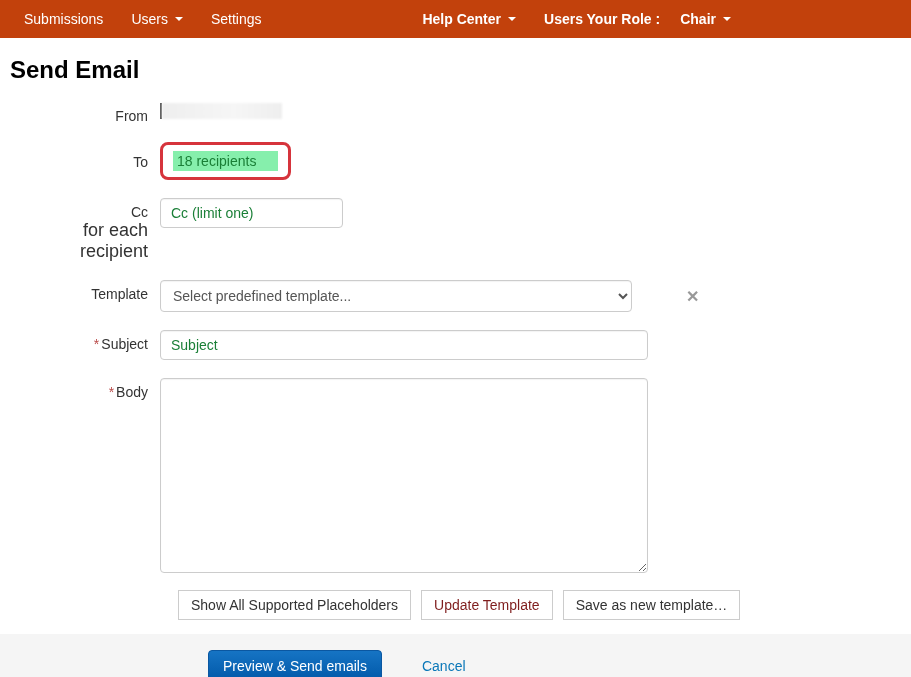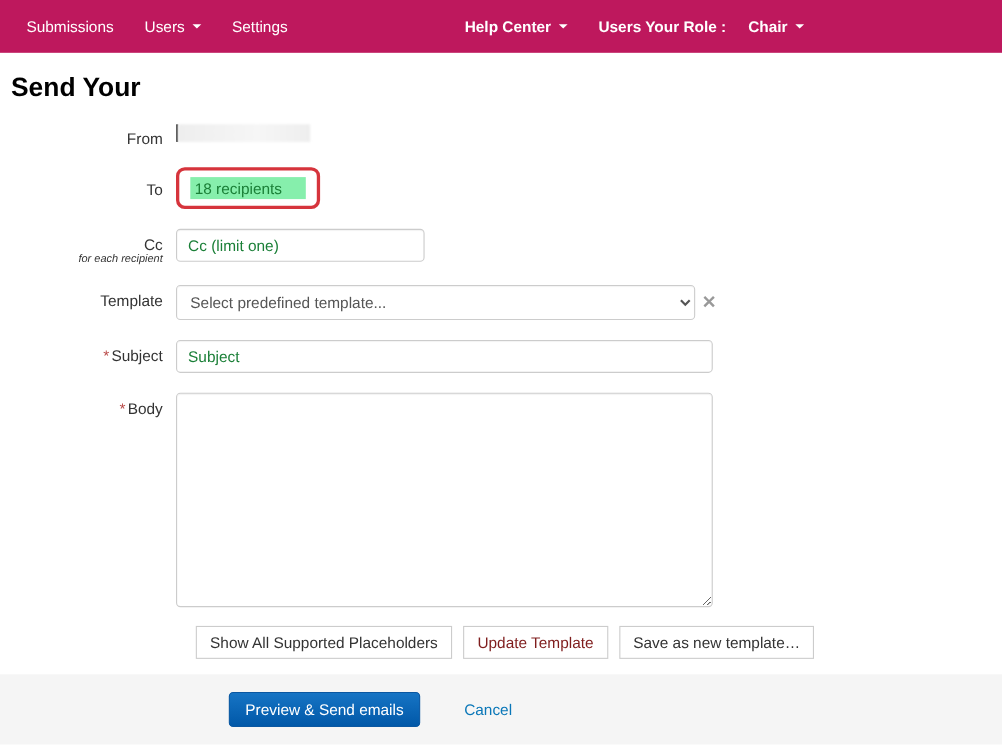--- a/index.html
+++ b/index.html
@@ -1,41 +1,41 @@
 <!DOCTYPE html>
 <html><head>
 <meta charset="utf-8">
 <style>
   * { box-sizing: border-box; margin: 0; padding: 0; }
   body { font-family: "Helvetica Neue", Helvetica, Arial, sans-serif; font-size: 14px; color: #333; background: #fff; width: 911px; }
-  .navbar { background: #be185d; color: #fff; display: flex; align-items: center; height: 48px; padding: 0 10px; }
+  .navbar { background: #c2410c; color: #fff; display: flex; align-items: center; height: 38px; padding: 0 10px; }
   .nav-left { display: flex; align-items: center; gap: 0; }
   .nav-right { display: flex; align-items: flex-end; margin-left: auto; gap: 0; }
   .nav-item { color: #fff; padding: 8px 14px; cursor: pointer; display: flex; align-items: center; gap: 4px; white-space: nowrap; }
   .nav-item.faded { opacity: 0.3; }
   .caret { display: inline-block; width: 0; height: 0; border-left: 4px solid transparent; border-right: 4px solid transparent; border-top: 4px solid #fff; margin-left: 3px; }
   .nav-label { color: #fff; font-weight: bold; padding: 8px 6px 8px 14px; white-space: nowrap; }
   .nav-bold { font-weight: bold; }
   .page { padding: 10px 10px 0 10px; }
   h1 { font-size: 24px; font-weight: bold; color: #000; margin: 8px 0 18px 0; }
   .form-row { display: flex; align-items: flex-start; margin-bottom: 18px; }
   .label-col { width: 150px; text-align: right; padding-right: 12px; padding-top: 6px; color: #333; }
-  .label-col .sub { font-style: italic; color: #333; font-size: 10px; display: block; }
+  .label-col .sub { color: #333; font-size: 18px; display: block; }
   .req { color: #b94a48; margin-right: 2px; }
   .field-col { }
   .from-blur { display:inline-block; width: 120px; height: 16px; background: linear-gradient(90deg,#eee,#f6f6f6 60%,#eee); filter: blur(1px); vertical-align: middle; }
   .from-bar { display:inline-block; width:2px; height:16px; background:#555; vertical-align:middle;}
   .to-box { border: 3px solid #d6343c; border-radius: 8px; padding: 6px 10px; display: inline-block; }
   .to-highlight { background: #86efac; color: #1a7f37; padding: 2px 22px 2px 4px; display:inline-block; }
   input.text, select.select, textarea.ta {
     border: 1px solid #ccc; border-radius: 4px; padding: 6px 10px;
     font-size: 14px; color: #1a7f37; background:#fff;
     box-shadow: inset 0 1px 1px rgba(0,0,0,.05);
   }
-  input.cc { width: 226px; }
+  input.cc { width: 183px; }
   select.select { width: 472px; color:#555; height:32px; padding:4px 8px; }
   input.subject { width: 488px; }
   textarea.ta { width: 488px; height: 195px; resize: both; color:#555; }
   .remove-x { color:#999; cursor:pointer; margin-left:6px; font-weight:bold; font-size:16px; }
   .btn-row { display:flex; gap:10px; margin-left:162px; margin-top:-4px; margin-bottom:14px; }
   .btn { background:#fff; border:1px solid #ccc; border-radius:0; padding:6px 12px; font-size:14px; color:#333; cursor:pointer; }
   .btn[disabled] { color:#7f1d1d; cursor:not-allowed; }
   .footer-bar { background:#f5f5f5; padding:16px 0 16px 0px; display:flex; align-items:center; gap:40px; }
   .footer-inner { margin-left:208px; display:flex; align-items:center; gap:40px; }
   .btn-primary { background:#006dcc; background-image:linear-gradient(to bottom,#1674c4,#0158a8); border:1px solid #0a57a1; color:#fff; border-radius:4px; padding:7px 14px; font-size:14px; cursor:pointer; }
@@ -72,21 +72,21 @@
     <div class="nav-item faded">
         <span style="display:inline-block;width:50px;height:10px;"></span>
       </div>
     <div class="nav-item faded">
         <span style="display:inline-block;width:50px;height:10px;"></span>
       </div>
   </div>
 </div>
 
 <div class="page">
-  <h1>Send Your</h1>
+  <h1>Send Email</h1>
 
   <div class="form-row">
     <div class="label-col">From</div>
     <div class="field-col"><span class="from-bar"></span><span class="from-blur"></span></div>
   </div>
 
   <div class="form-row">
     <div class="label-col" style="padding-top:12px;">To</div>
     <div class="field-col">
       <span class="to-box">
@@ -100,21 +100,21 @@
       <span>Cc</span>
       <span class="sub">for each recipient</span>
     </div>
     <div class="field-col">
       <input type="text" class="text cc" placeholder="Cc (limit one)" style="">
     </div>
   </div>
 
   <div class="form-row">
     <div class="label-col">Template</div>
-    <div class="field-col" style="display:flex;align-items:center;">
+    <div class="field-col" style="display:flex;align-items:center;gap:48px;">
       <select class="select">
         <option>Select predefined template...</option>
       </select>
       <span class="remove-x">✕</span>
     </div>
   </div>
 
   <div class="form-row">
     <div class="label-col"><span class="req">*</span><span>Subject</span></div>
     <div class="field-col">

